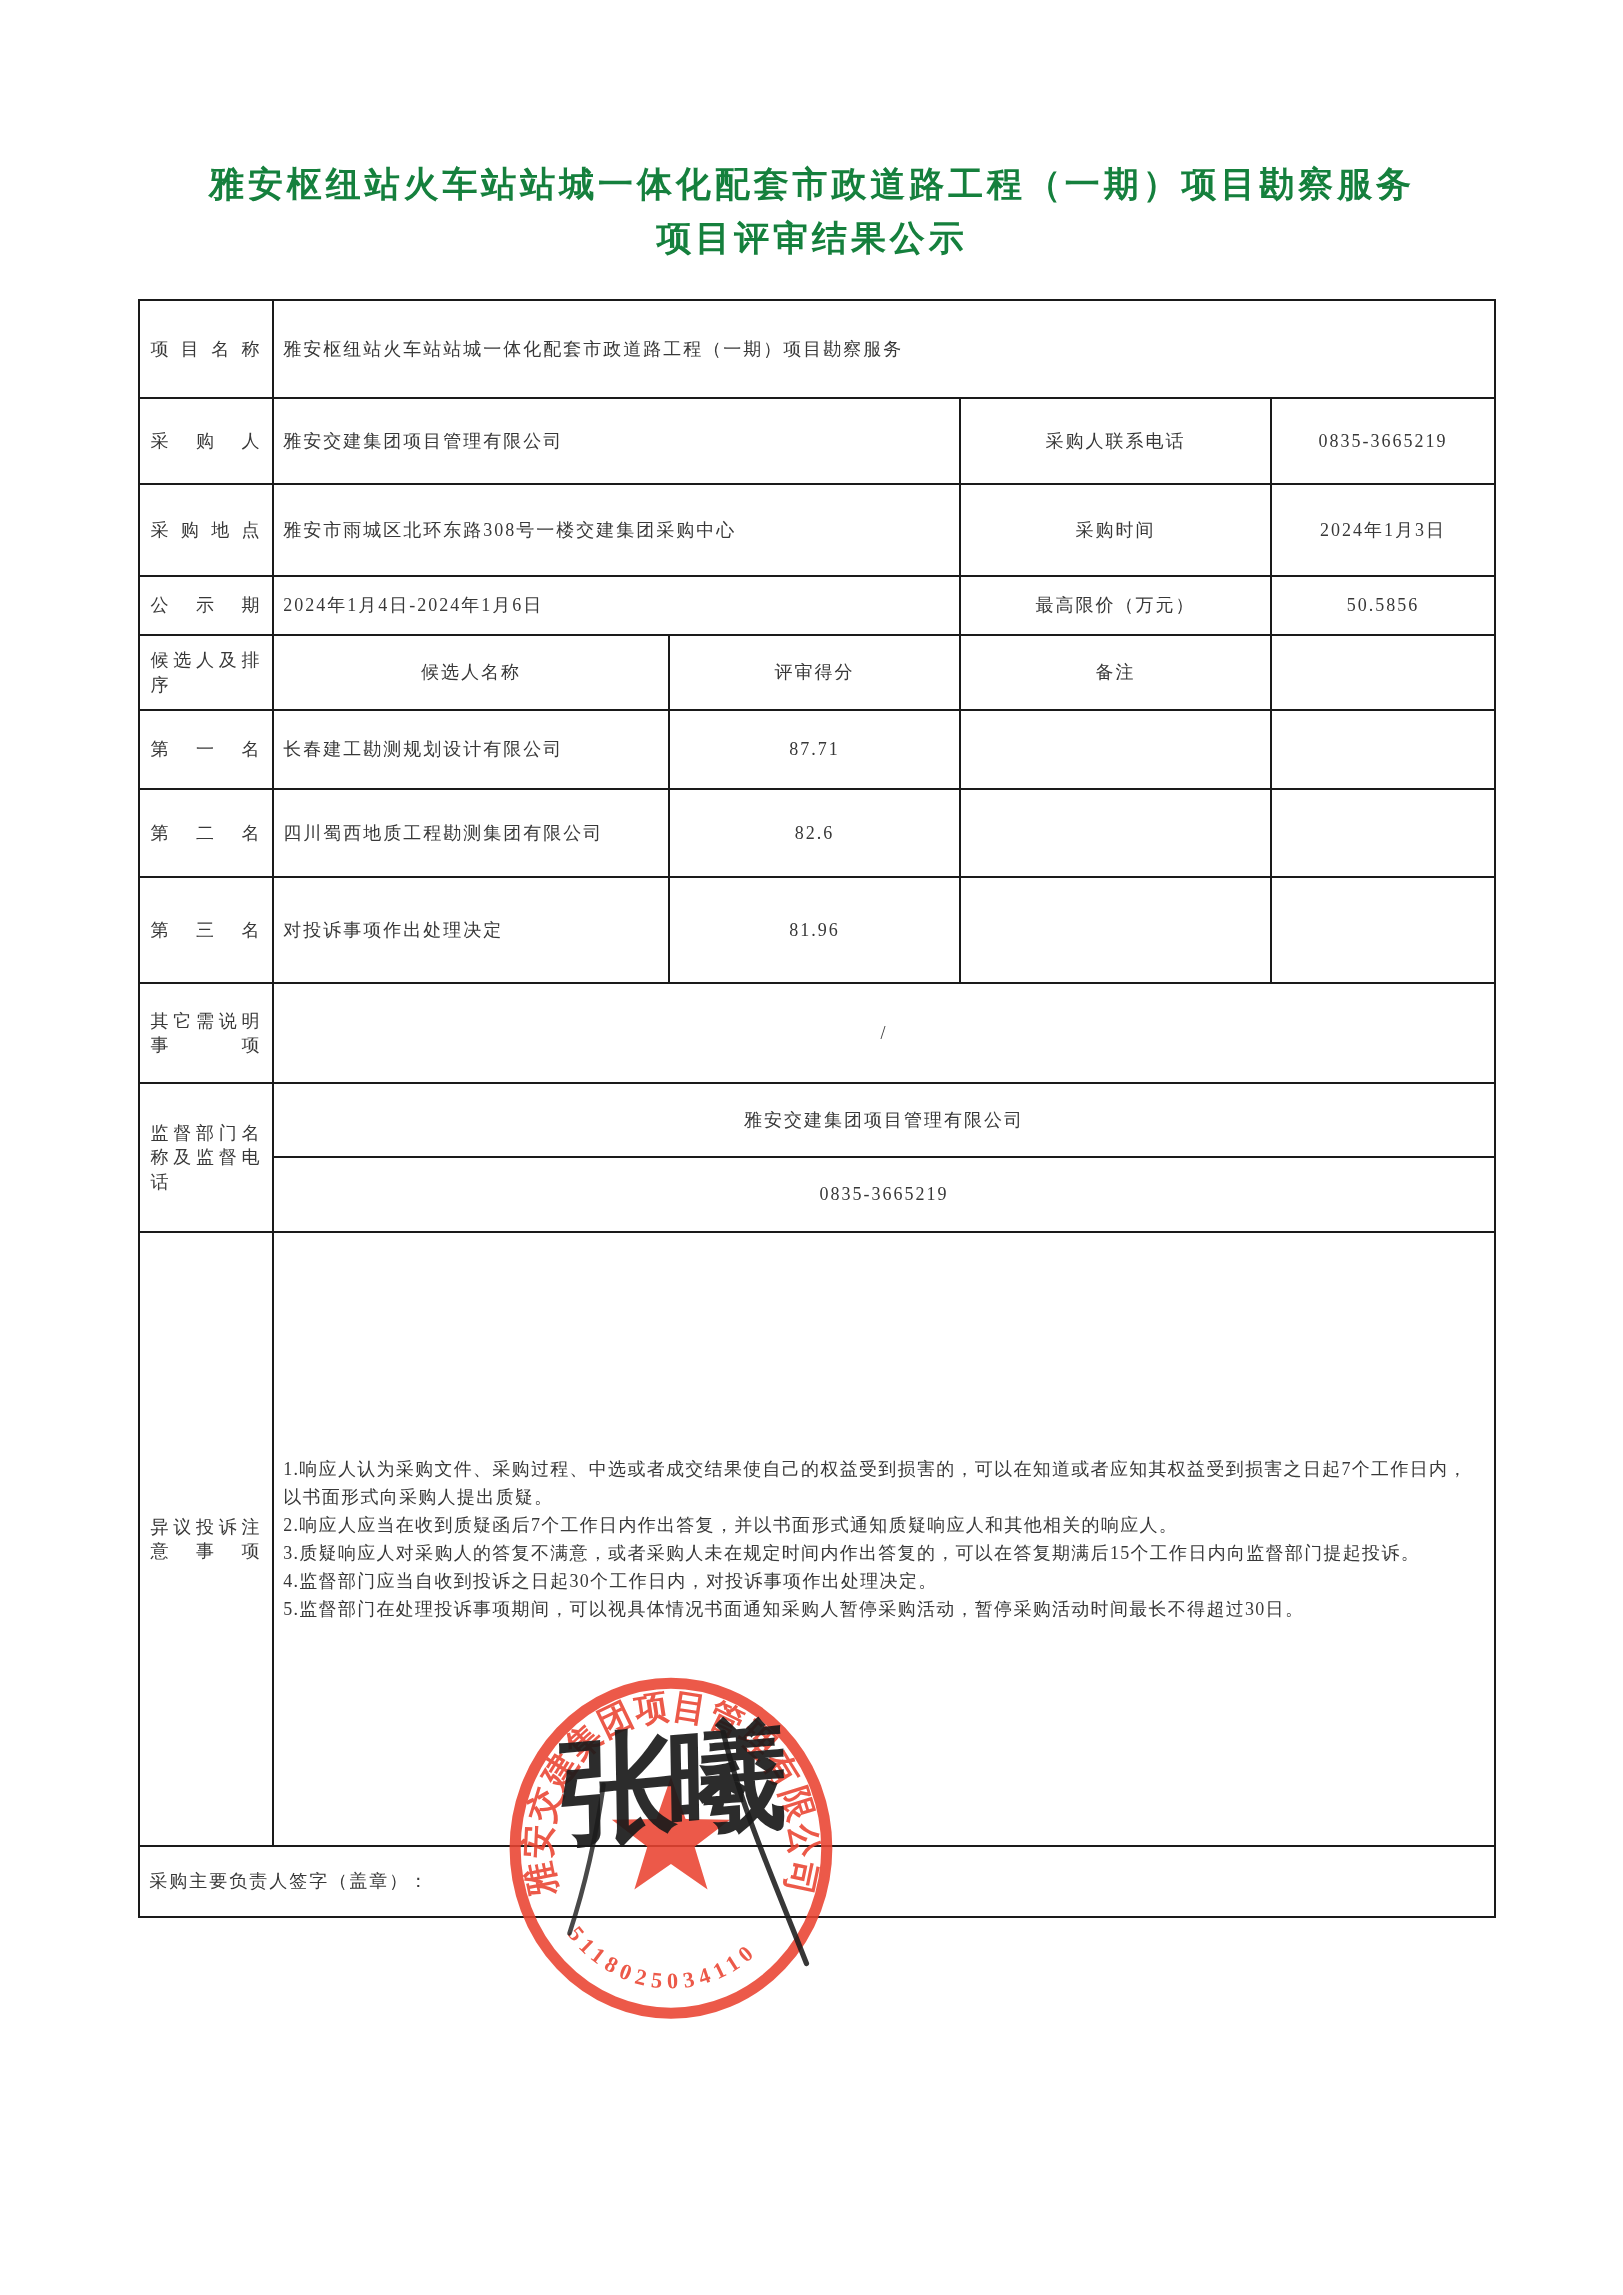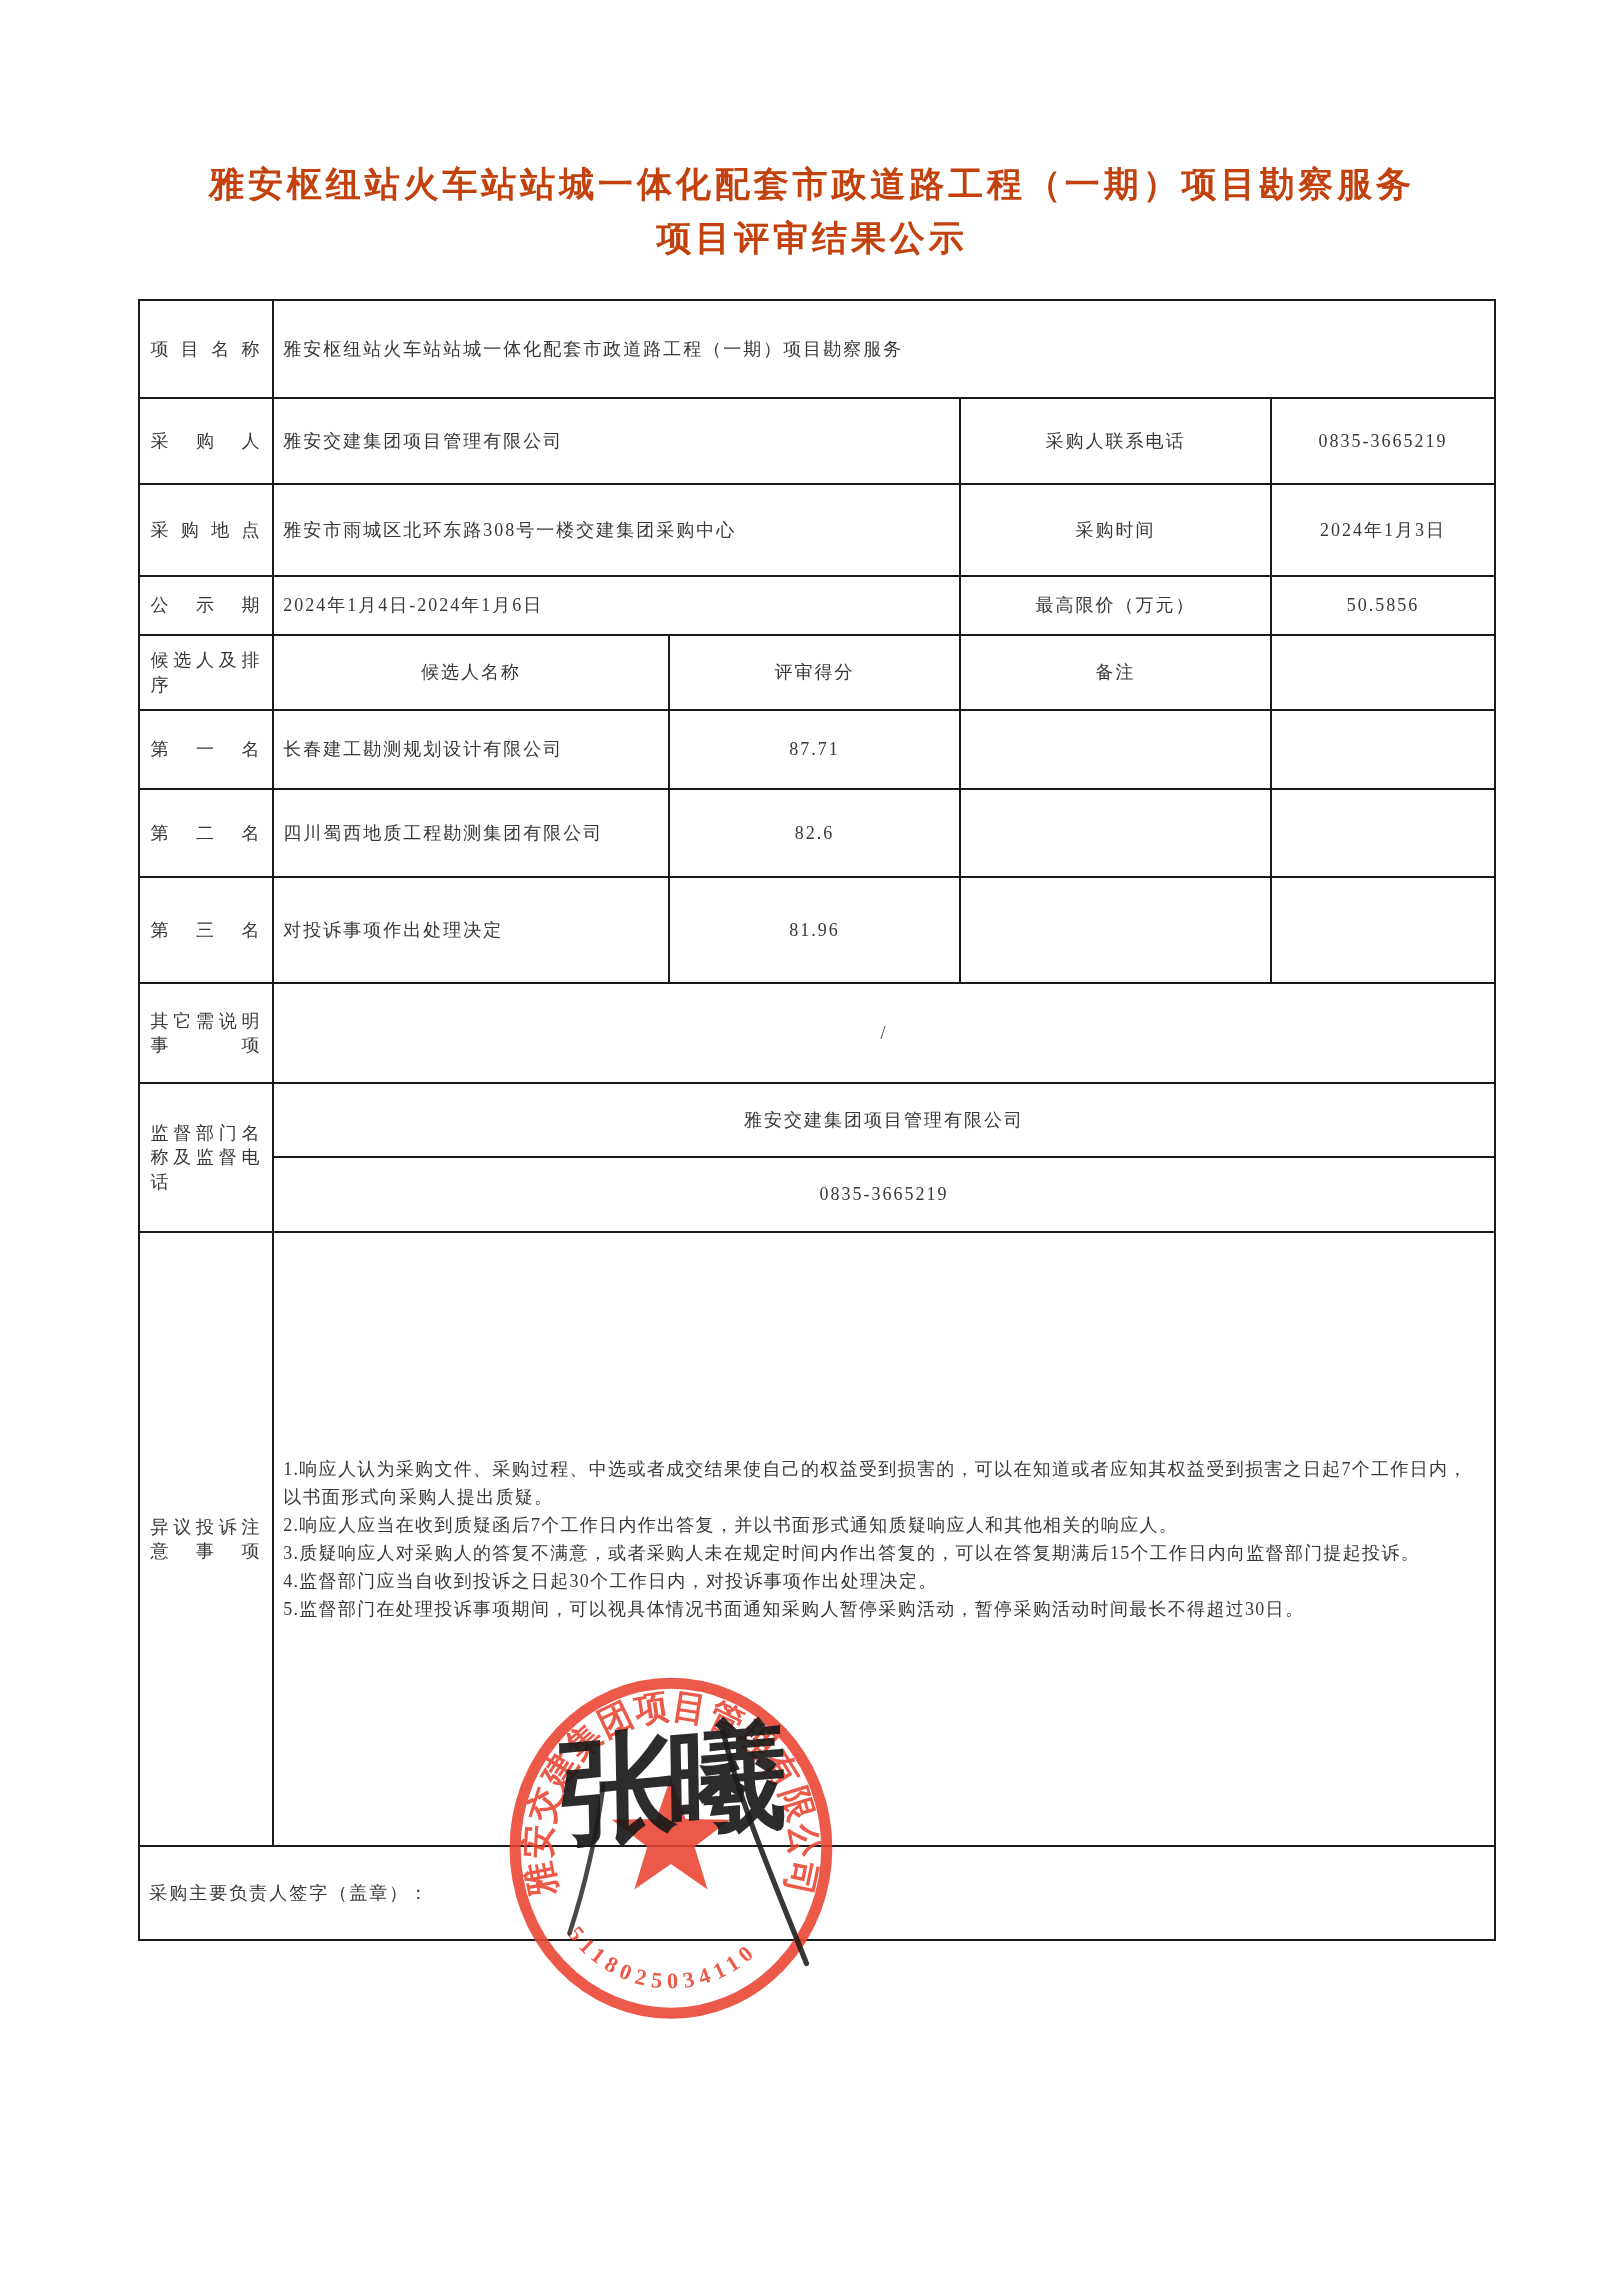--- a/index.html
+++ b/index.html
@@ -9,21 +9,21 @@
     color:#333333;
   }
   .page{position:absolute;inset:0;background:#ffffff;}
 
   
   .title-wrap{position:absolute;left:0;right:0;top:157px;}
   .doc-title{
     width:1244px;margin:0 auto;text-align:center;
     font-family:"Liberation Sans", sans-serif;
     font-weight:700;font-size:35px;line-height:1.55;
-    letter-spacing:3.9px;color:#c2410c;
+    letter-spacing:3.9px;color:#15803d;
   }
 
   
   .doc-table{
     position:absolute;left:138px;top:299px;
     width:1357px;table-layout:fixed;
     border-collapse:collapse;border:2.6px solid #1a1a1a;
     font-size:18px;color:#383838;
   }
   .doc-table td{
@@ -37,21 +37,21 @@
   td.lbl{
     text-align:justify;
     text-align-last:justify;
     padding:2.6px 10.5px;
   }
   td.ctr{text-align:center;text-align-last:center;}
   td.val{text-align:left;}
   .r1{height:98px}.r2{height:86px}.r3{height:92px}.r4{height:59px}
   .r5{height:75px}.r6{height:79px}.r7{height:88px}.r8{height:106px}
   .r9{height:100px}.r10a{height:74px}.r10b{height:75px}
-  .r11{height:614px}.r12{height:94px}
+  .r11{height:614px}.r12{height:71px}
   .obj-cell{padding:9.2px 15.7px;}
   .obj-item{line-height:1.56;letter-spacing:1.3px;}
   .sig-cell{letter-spacing:2px;padding-left:7.9px;}
 
   
   .stamp{
     position:absolute;left:504px;top:1670px;width:347px;height:367px;
     opacity:0.88;
   }
   .stamp svg{width:100%;height:100%;}

